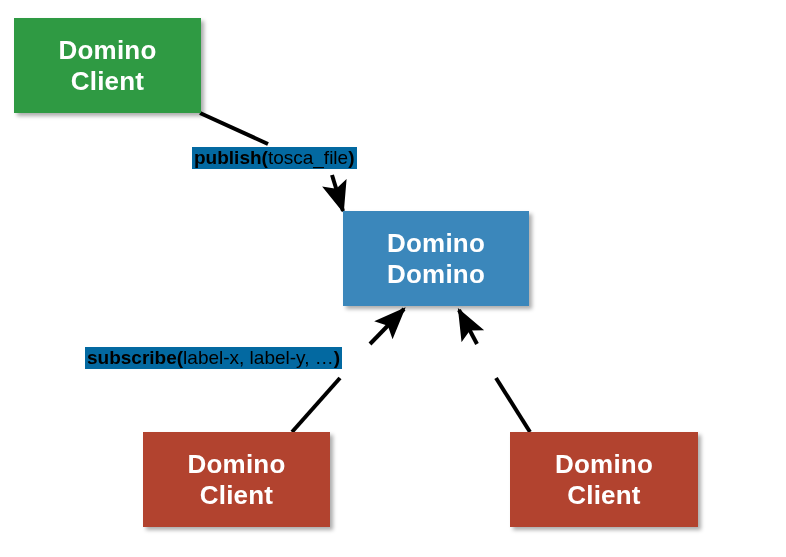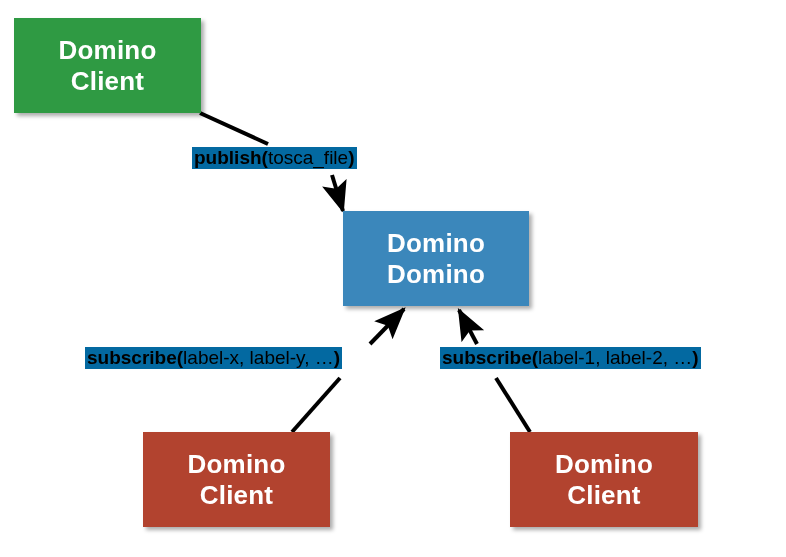--- a/index.html
+++ b/index.html
@@ -146,17 +146,14 @@
   </div>
 
   <div class="edge-label" id="label-publish">
     <span class="fn">publish(</span><span class="arg">tosca_file</span><span class="fn">)</span>
   </div>
 
   <div class="edge-label" id="label-subscribe-left">
     <span class="fn">subscribe(</span><span class="arg">label-x, label-y, …</span><span class="fn">)</span>
   </div>
 
-  <div class="edge-label" id="label-subscribe-right">
-    <span class="fn">subscribe(</span><span class="arg">label-1, label-2, …</span><span class="fn">)</span>
-  </div>
 
 </div>
 
 </body></html>

